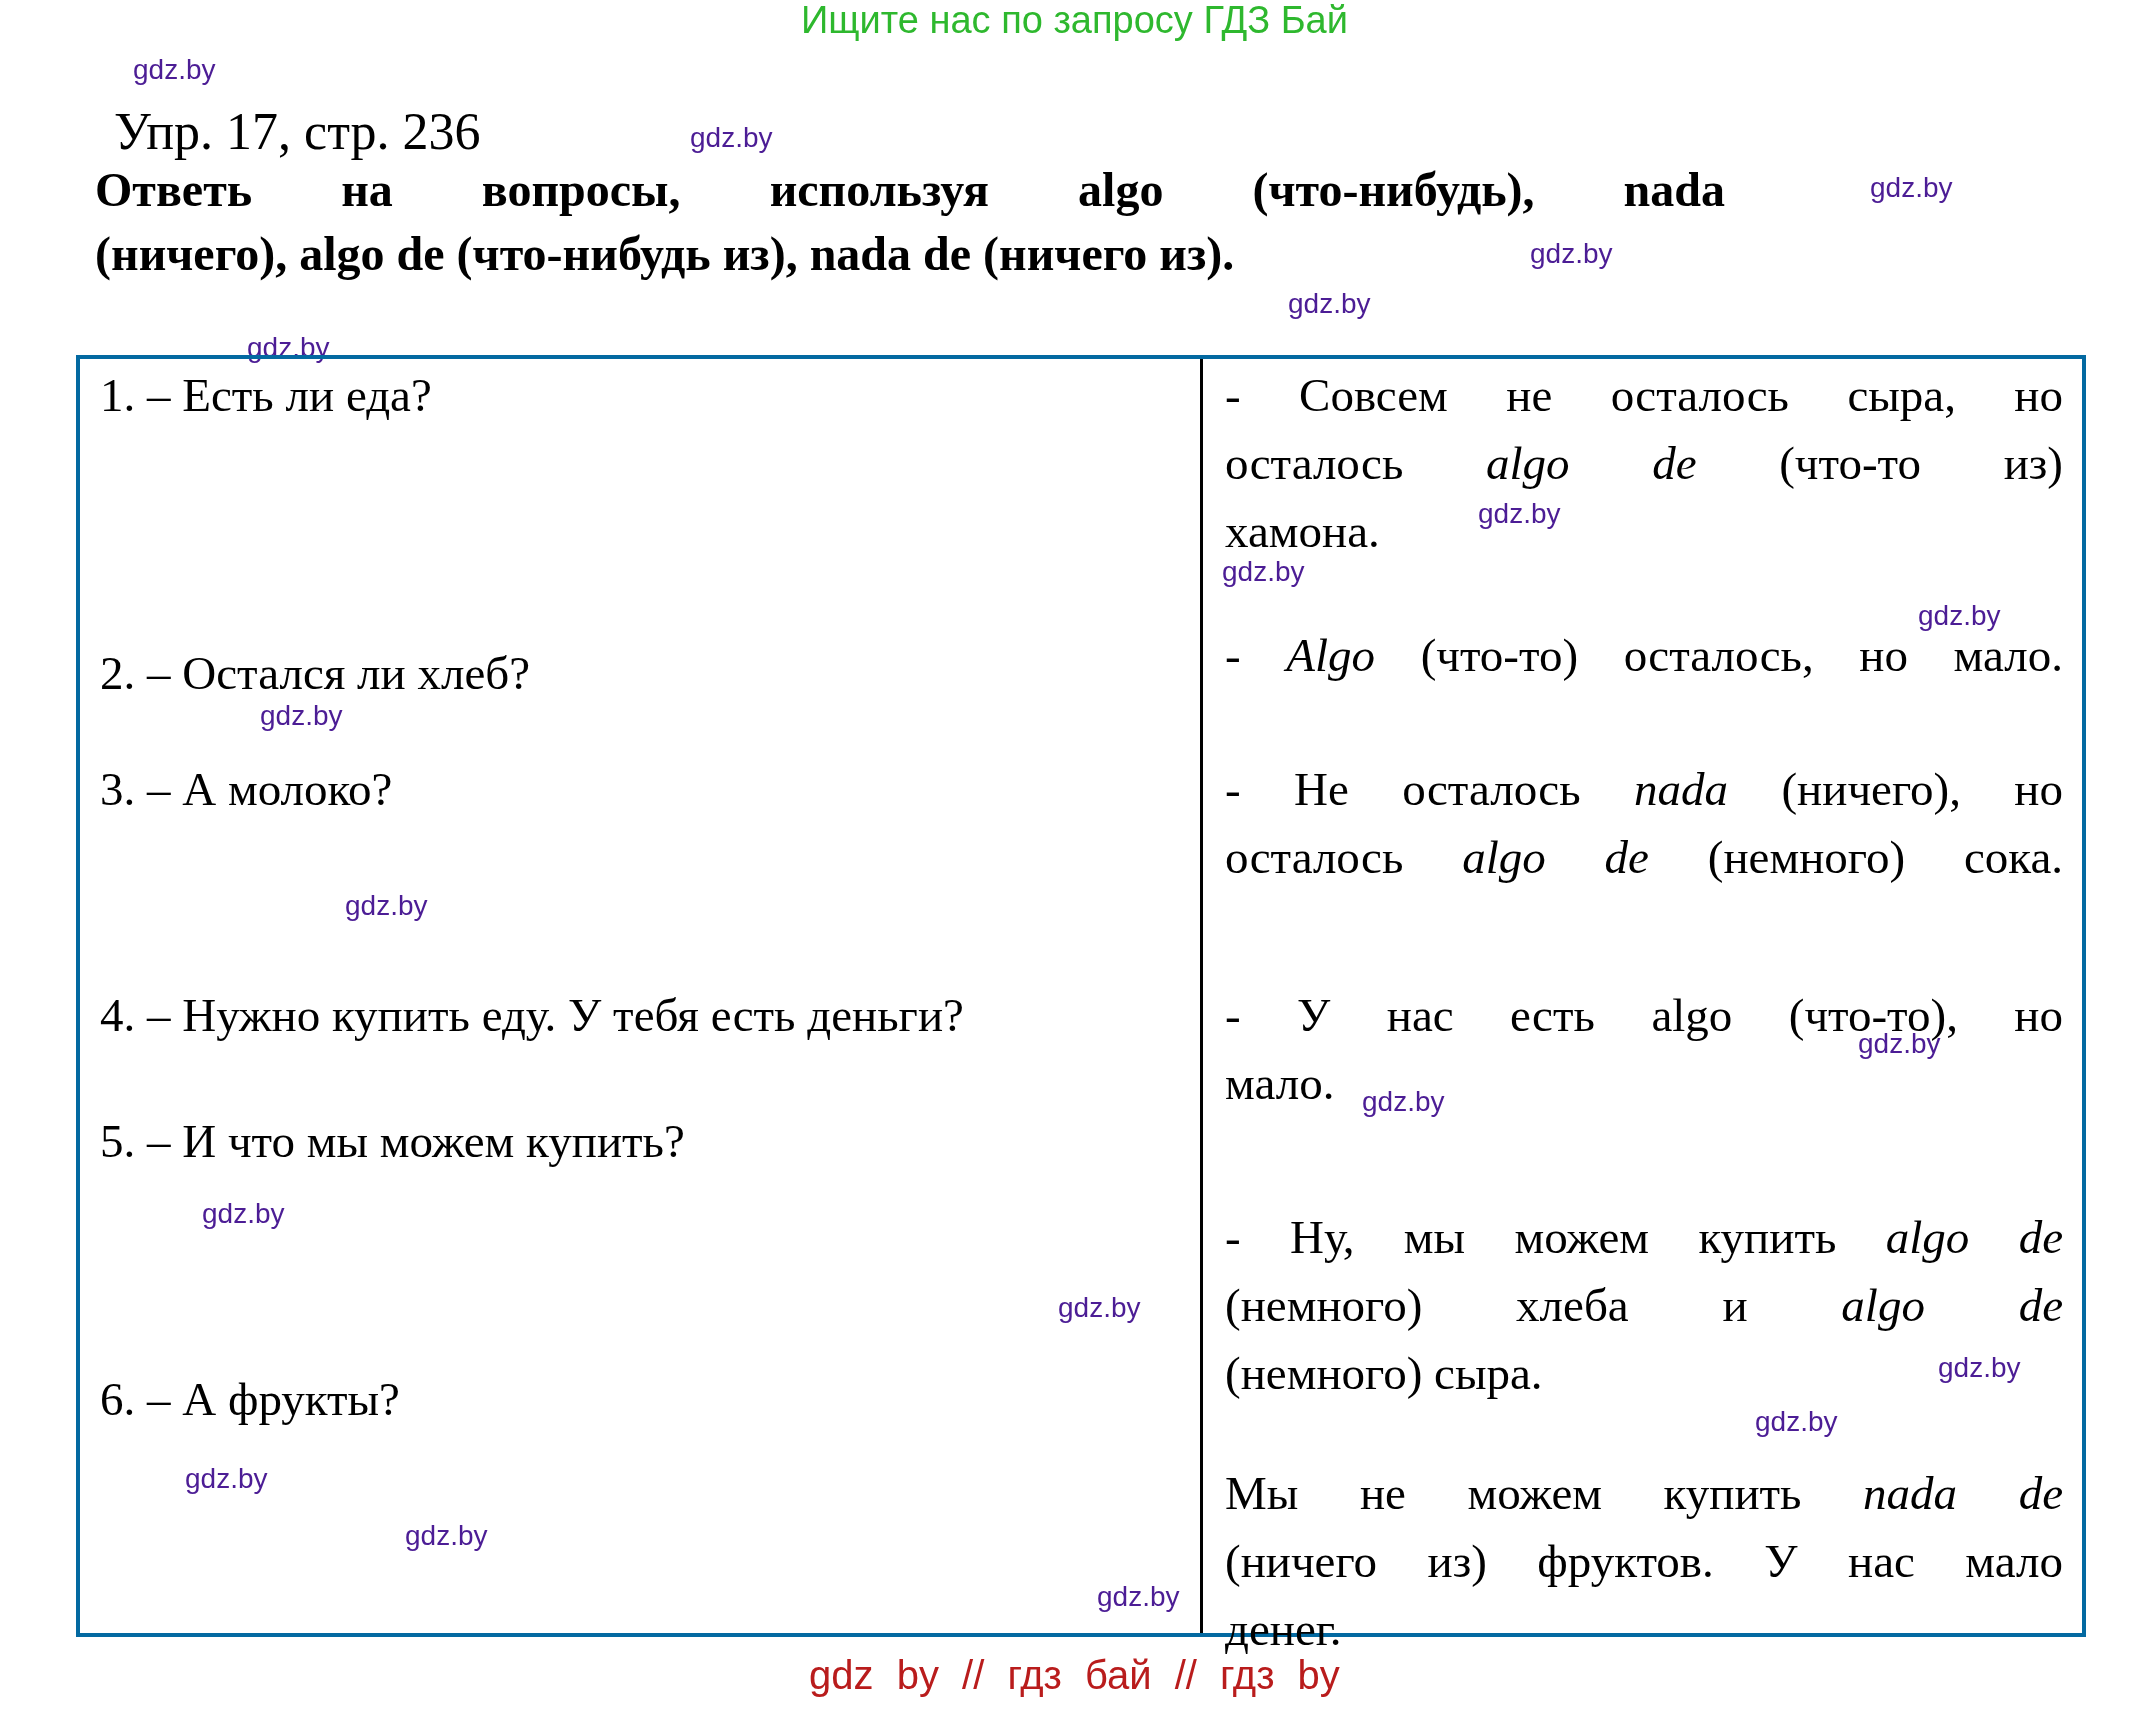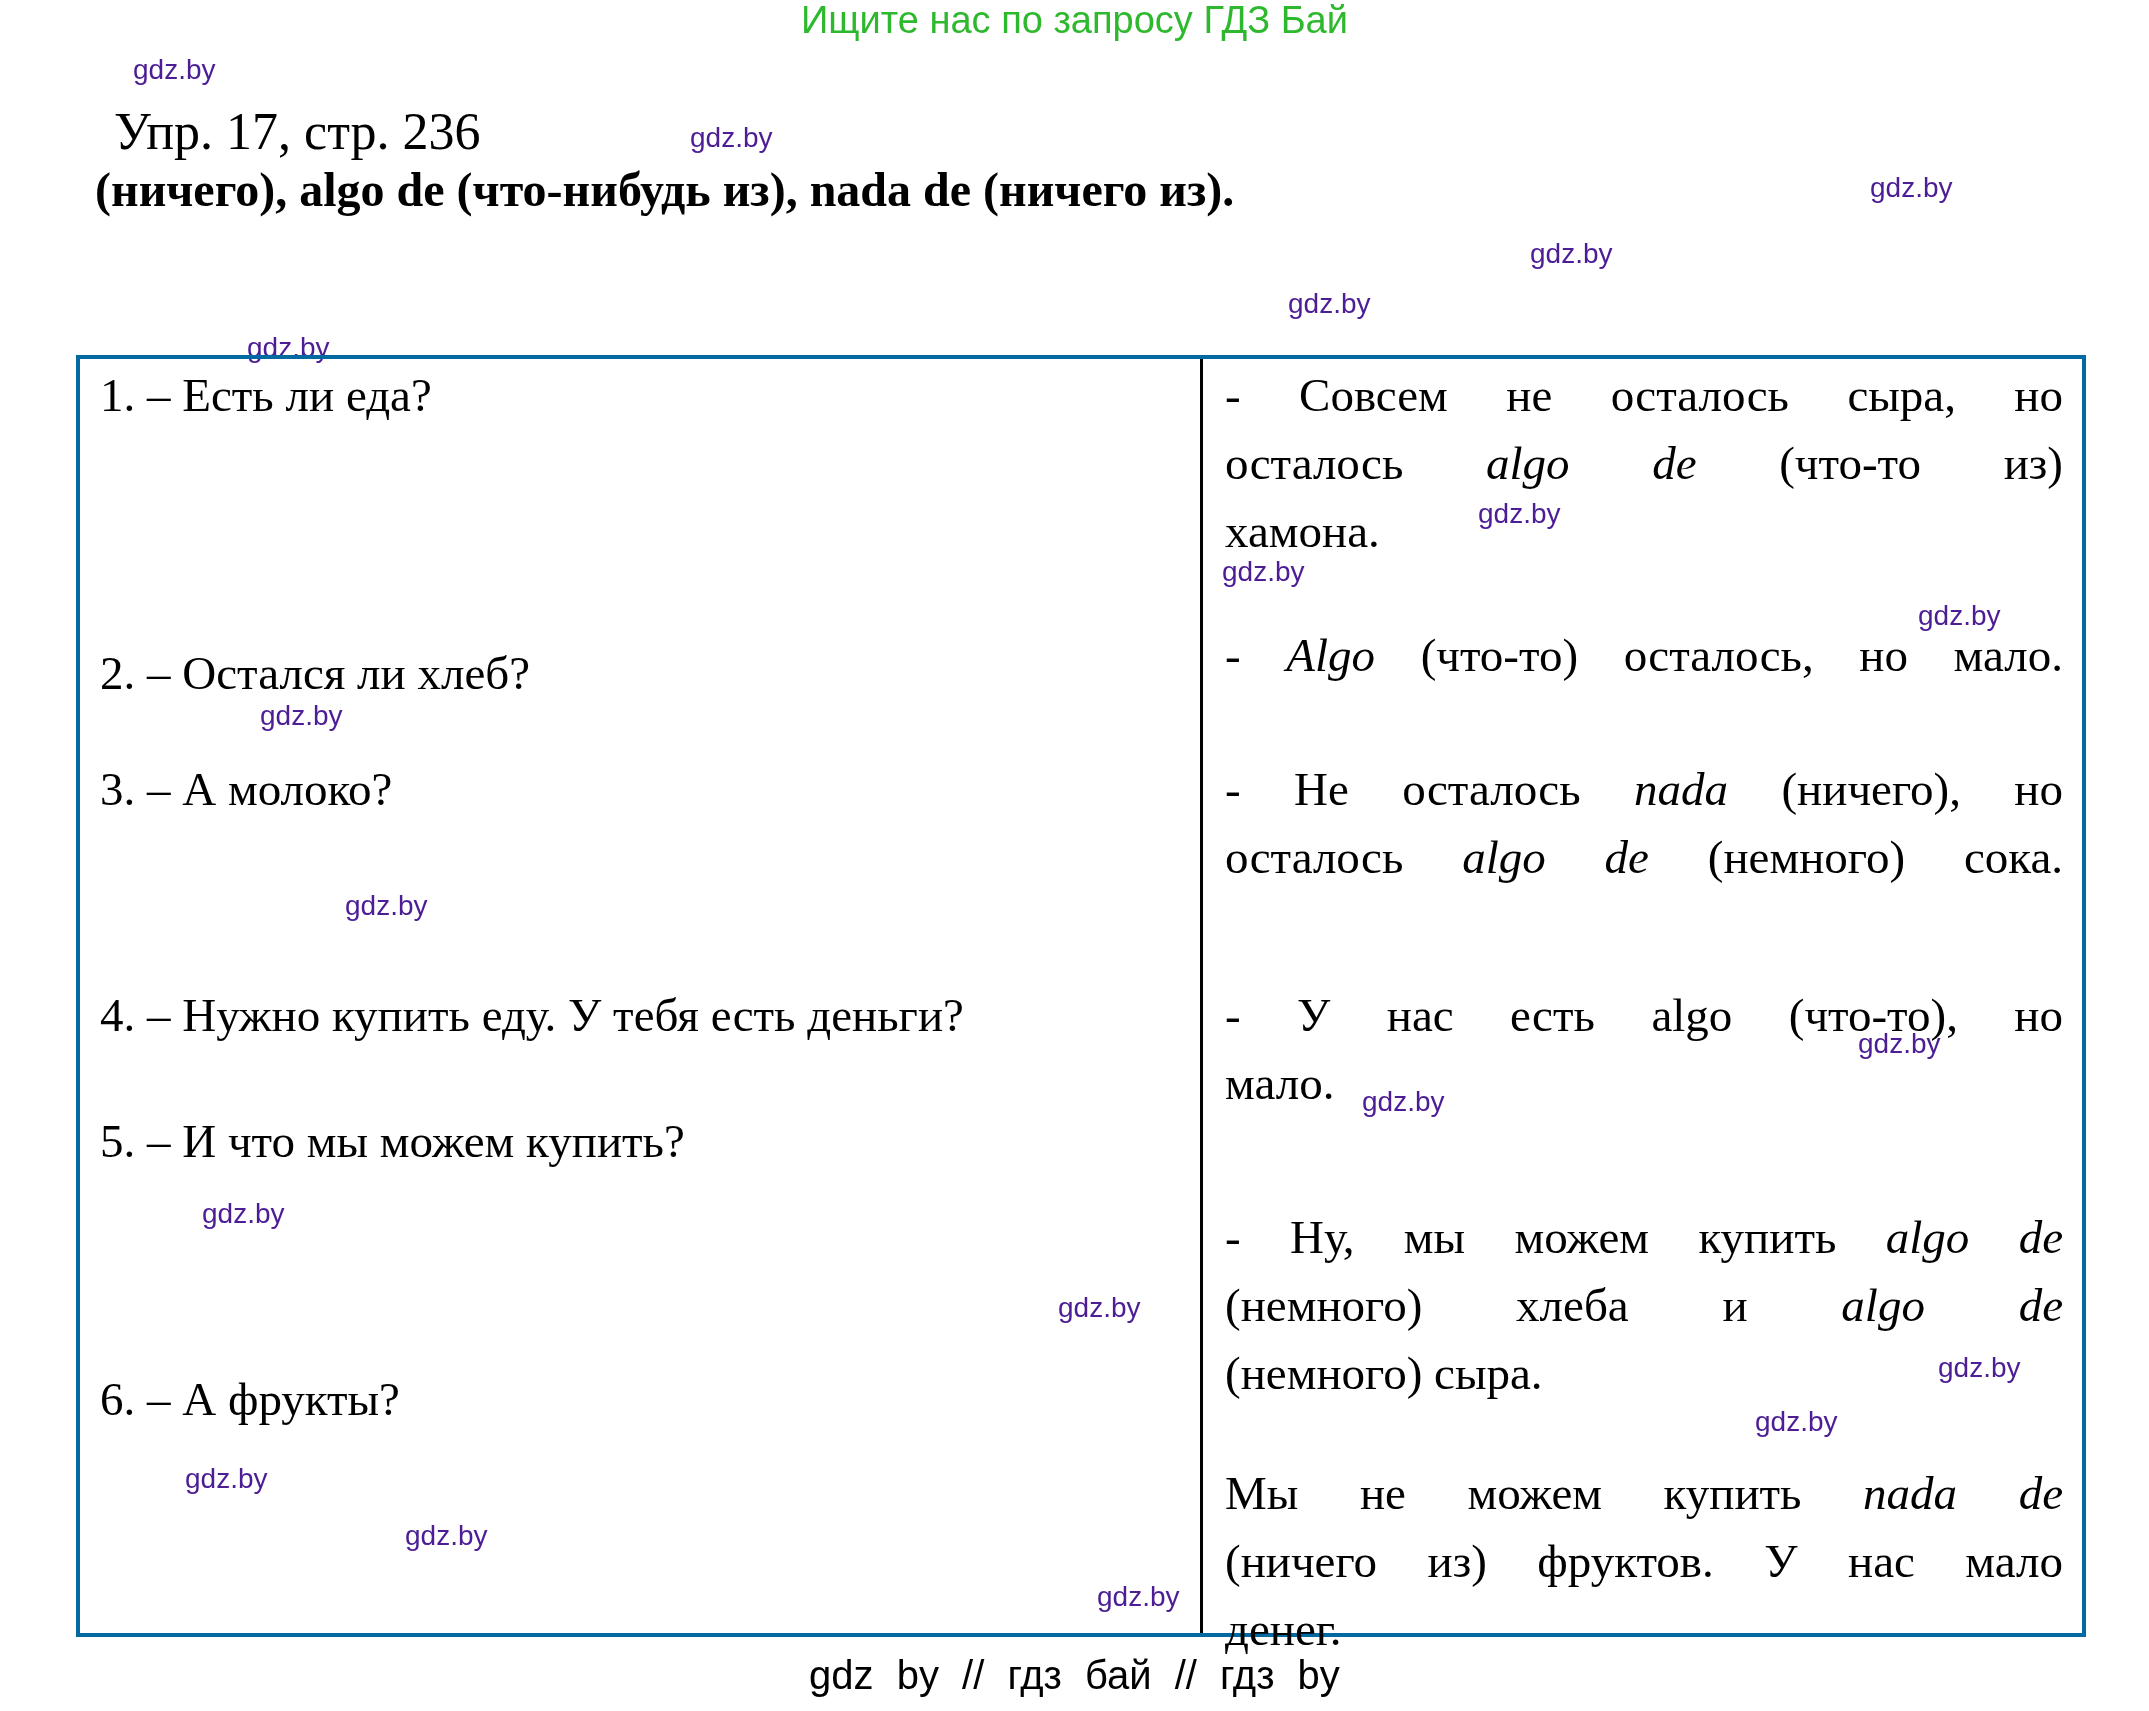--- a/index.html
+++ b/index.html
@@ -61,21 +61,21 @@
   .q3{ top:396px; } .a3{ top:396px; }
   .q4{ top:622px; } .a4{ top:622px; }
   .q5{ top:748px; } .a5{ top:844px; }
   .q6{ top:1006px; }.a6{ top:1100px; }
   
   .footer{
     position:absolute;left:0;top:1652px;width:100%;
     text-align:center;
     font-family:"Liberation Sans", sans-serif;
     font-size:40px;line-height:46px;
-    color:#000000;
+    color:#b91c1c;
     word-spacing:12px;
   }
 </style>
 </head>
 <body>
 
 <div class="page">
 
   <div class="promo">Ищите нас по запросу ГДЗ Бай</div>
 
@@ -96,20 +96,21 @@
   <span class="wm" style="left:1222px;top:556px">gdz.by</span>
   <span class="wm" style="left:1918px;top:600px">gdz.by</span>
   <span class="wm" style="left:1858px;top:1028px">gdz.by</span>
   <span class="wm" style="left:1362px;top:1086px">gdz.by</span>
   <span class="wm" style="left:1938px;top:1352px">gdz.by</span>
   <span class="wm" style="left:1755px;top:1406px">gdz.by</span>
 
   <div class="title">Упр. 17, стр. 236</div>
 
   <div class="task">
+    <div class="jl">Ответь на вопросы, используя algo (что-нибудь), nada</div>
     <div>(ничего), algo de (что-нибудь из), nada de (ничего из).</div>
   </div>
 
   <div class="table">
     <div class="divider"></div>
 
     <div class="q q1">1. – Есть ли еда?</div>
     <div class="q q2">2. – Остался ли хлеб?</div>
     <div class="q q3">3. – А молоко?</div>
     <div class="q q4">4. – Нужно купить еду. У тебя есть деньги?</div>

